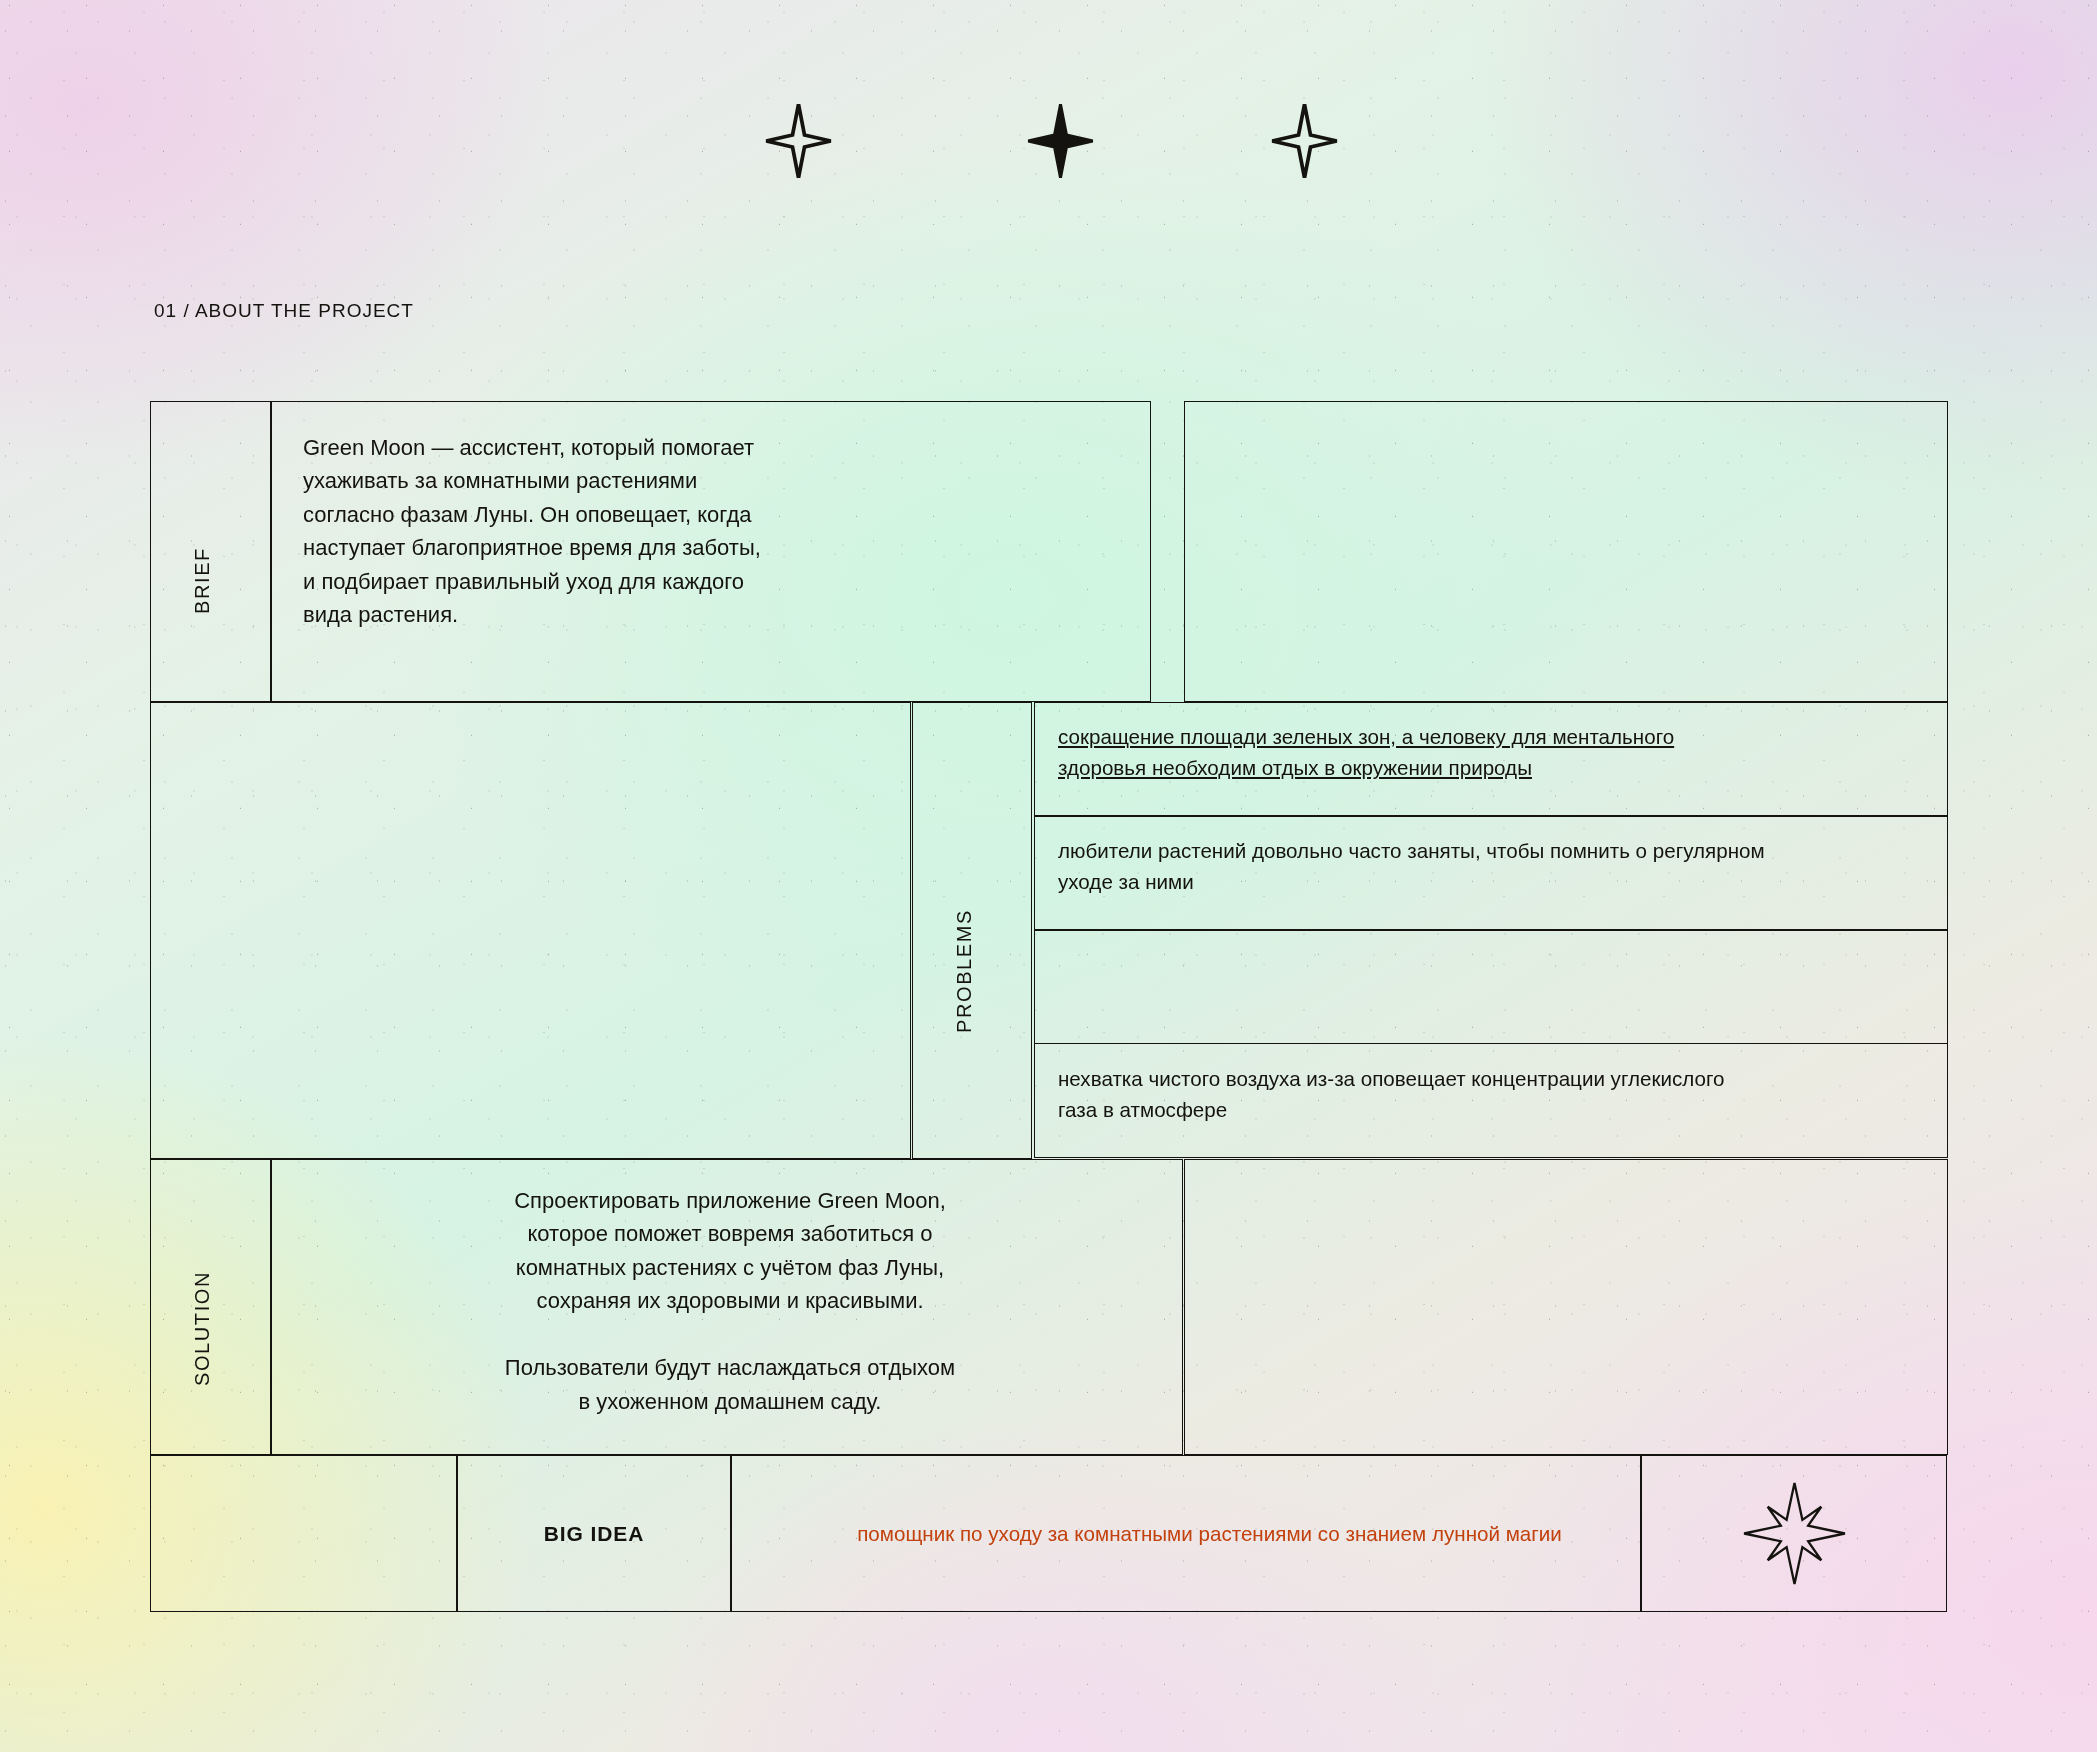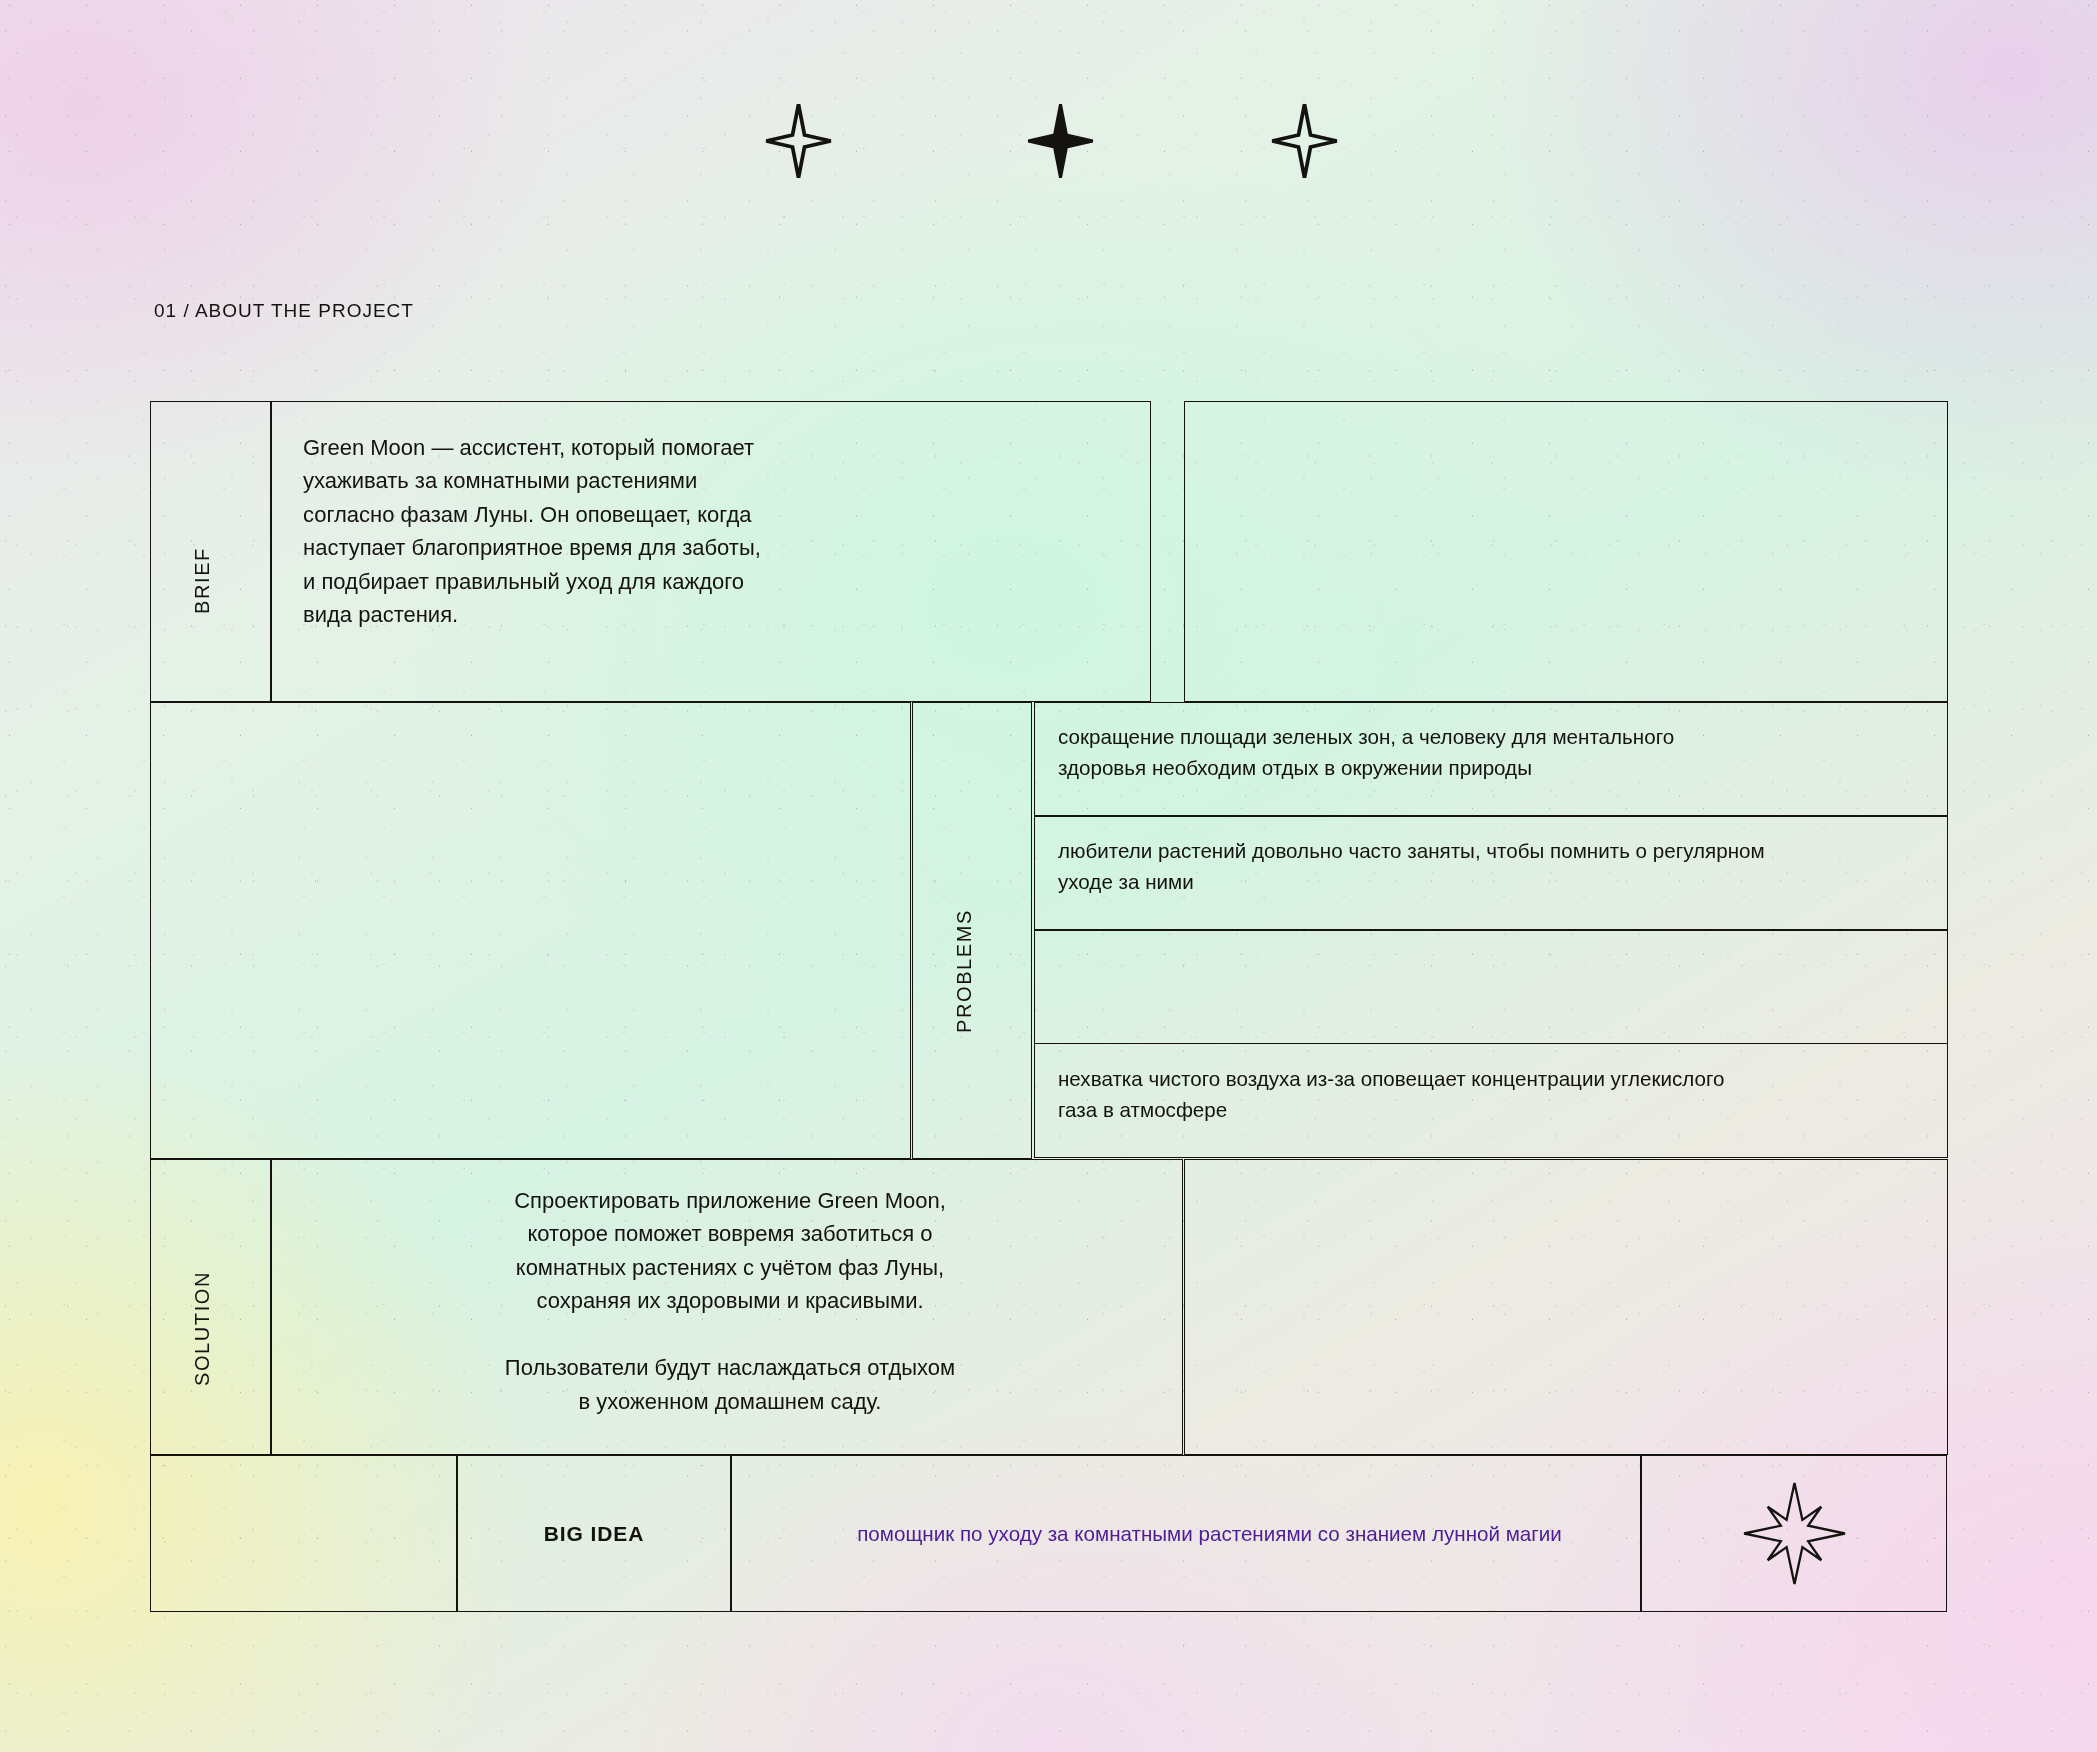--- a/index.html
+++ b/index.html
@@ -116,21 +116,21 @@
     color: #14130f;
     display: flex;
     align-items: center;
     justify-content: center;
     font-weight: bold;
   }
 
   .center-text {
     position: absolute;
     font-size: 20.6px;
-    color: #4c1d95;
+    color: #c2410c;
     display: flex;
     align-items: center;
     justify-content: center;
     white-space: nowrap;
     padding-left: 47px;
   }
 
   .burst-wrap {
     position: absolute;
     display: flex;
@@ -187,21 +187,21 @@
 
   <div class="cell" style="left:150px; top:702px; width:761px; height:457px;">
   </div>
 
   <div class="cell" style="left:912px; top:702px; width:120px; height:457px;">
   </div>
   <div class="vlabel" style="left:953px; top:831px; height:202px;">PROBLEMS</div>
 
   <div class="cell" style="left:1034px; top:702px; width:914px; height:114px;">
   </div>
-  <div class="prob-text" style="left:1058px; top:721px; width:876px;">сокращение площади зеленых зон, а человеку для ментального
+  <div class="prob-text" style="left:1058px; top:721px; width:876px;text-decoration:underline;">сокращение площади зеленых зон, а человеку для ментального
 здоровья необходим отдых в окружении природы</div>
 
   <div class="cell" style="left:1034px; top:816px; width:914px; height:114px;">
   </div>
   <div class="prob-text" style="left:1058px; top:835px; width:876px;">любители растений довольно часто заняты, чтобы помнить о регулярном
 уходе за ними</div>
 
   <div class="cell" style="left:1034px; top:930px; width:914px; height:114px;">
   </div>
 

